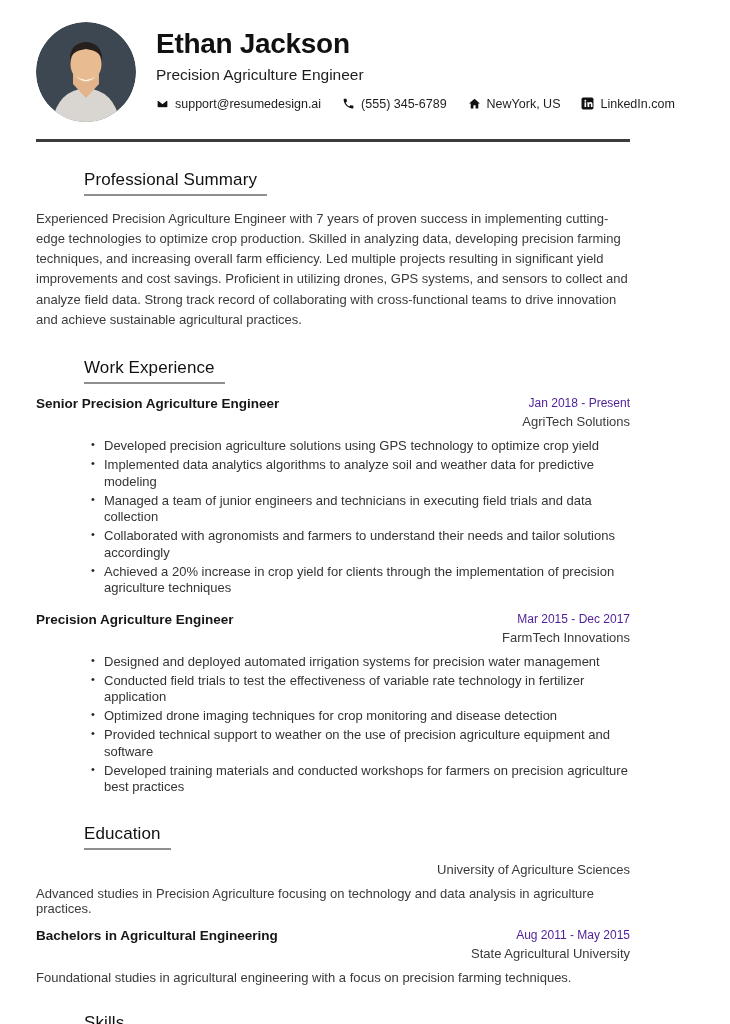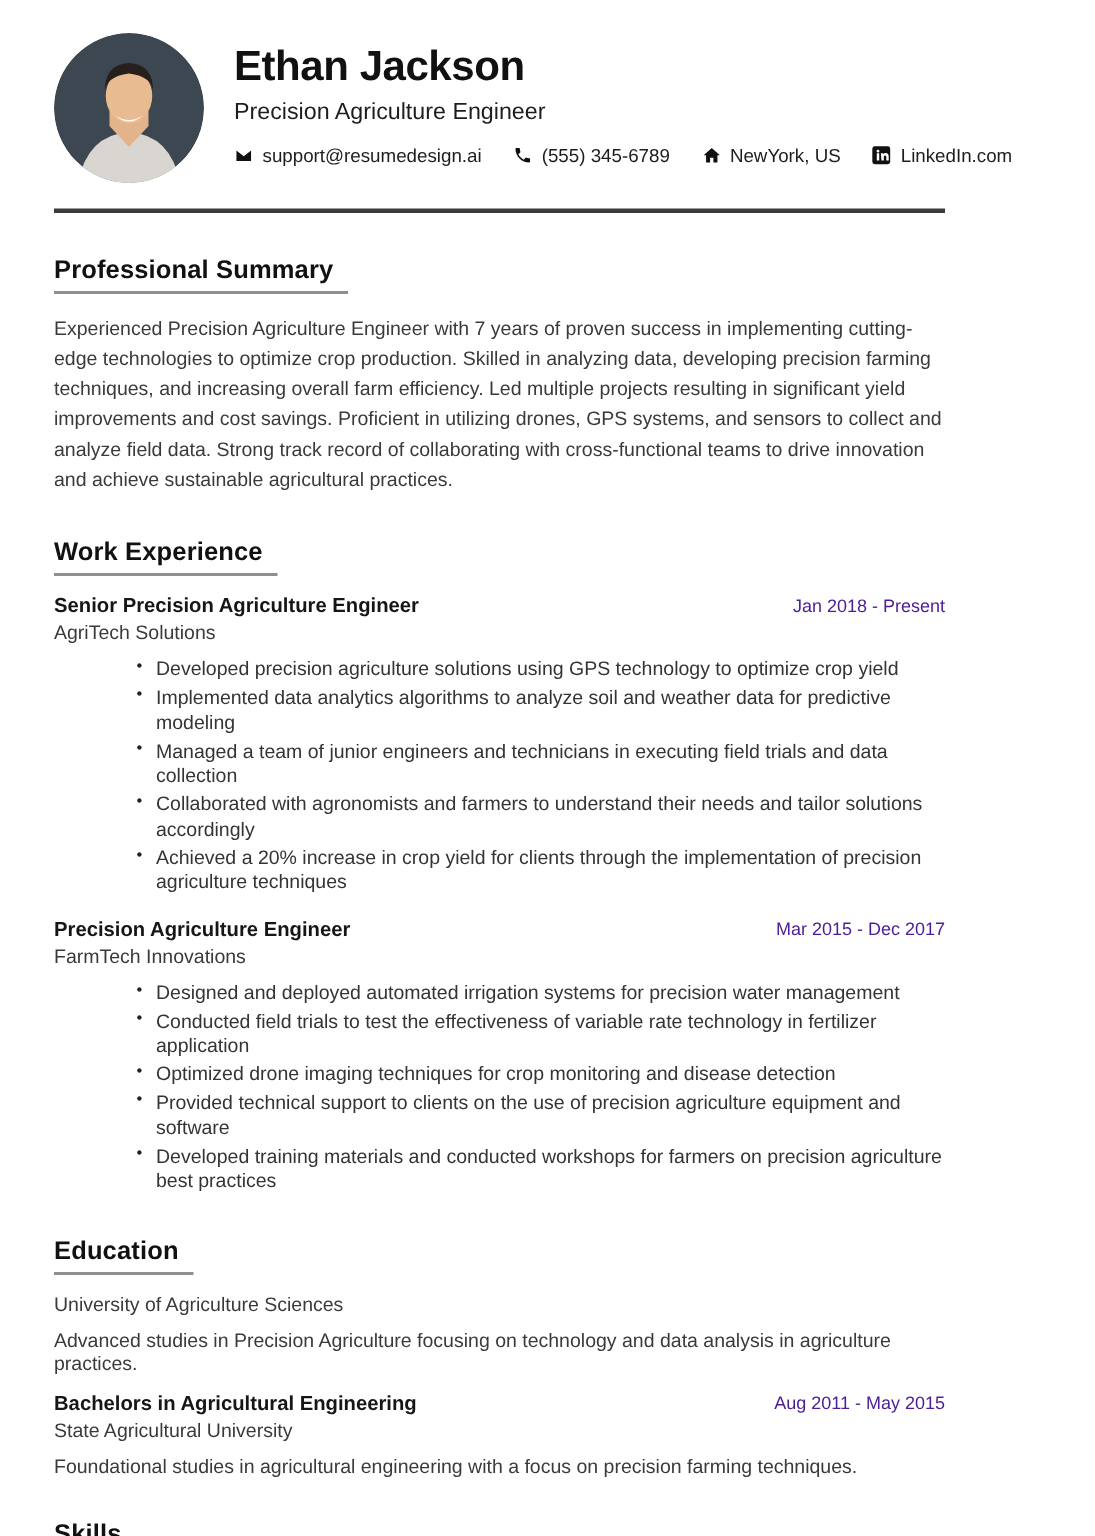--- a/index.html
+++ b/index.html
@@ -34,33 +34,33 @@
   .contact-row{display:flex;align-items:center;gap:21px;margin-top:13px;}
   .contact{display:flex;align-items:flex-start;gap:6px;font-size:12.5px;color:#1d1d1d;white-space:nowrap;}
   .cicon{display:inline-flex;width:13px;height:13px;align-items:center;justify-content:center;}
   .cicon svg{width:13px;height:13px;display:block;}
 
   .divider{height:2.5px;background:var(--divider);margin-top:17px;}
 
   
   section{margin-top:28px;}
   h2{
-    display:inline-block;font-size:17px;font-weight:bold;color:var(--dark);
-    padding:0 10px 4px 0;border-bottom:2px solid var(--rule);letter-spacing:0.1px;
+    display:inline-block;font-size:17px;font-weight:normal;color:var(--dark);
+    padding:0 10px 4px 0;border-bottom:2px solid var(--rule);letter-spacing:0.1px;margin-left:48px;
   }
   .section-body{margin-top:13px;}
   .summary-text{font-size:13px;line-height:1.56;color:#3a3a3a;}
 
   
   .job{margin-top:12px;}
   .job + .job{margin-top:15px;}
-  .row-head{display:flex;justify-content:space-between;align-items:center;}
+  .row-head{display:flex;justify-content:space-between;align-items:flex-start;}
   .entry-title{font-size:13.5px;font-weight:bold;color:#161616;}
   .dates{font-size:12px;color:#4c1d95;}
-  .company{font-size:13px;color:#3a3a3a;margin-top:3px;}
+  .company{font-size:13px;color:#3a3a3a;margin-top:3px;text-align:right;}
   ul.bullets{margin:9px 0 0 0;padding-left:24px;list-style:none;}
   ul.bullets li{
     font-size:13px;line-height:1.27;color:#343434;margin-bottom:2.5px;position:relative;margin-left:44px;
   }
   ul.bullets li::before{
     content:"•";position:absolute;left:-13px;top:0;font-size:11px;color:#222;
   }
 
   
   .degree{margin-top:12px;}
@@ -160,21 +160,21 @@
     <div class="job">
       <div class="row-head">
         <span class="entry-title">Precision Agriculture Engineer</span>
         <span class="dates">Mar 2015 - Dec 2017</span>
       </div>
       <div class="company">FarmTech Innovations</div>
       <ul class="bullets">
         <li>Designed and deployed automated irrigation systems for precision water management</li>
         <li>Conducted field trials to test the effectiveness of variable rate technology in fertilizer application</li>
         <li>Optimized drone imaging techniques for crop monitoring and disease detection</li>
-        <li>Provided technical support to clients on the use of precision agriculture equipment and software</li>
+        <li>Provided technical support to weather on the use of precision agriculture equipment and software</li>
         <li>Developed training materials and conducted workshops for farmers on precision agriculture best practices</li>
       </ul>
     </div>
   </section>
 
   <section>
     <h2>Education</h2>
     <div class="degree">
       <div class="company">University of Agriculture Sciences</div>
       <div class="degree-desc">Advanced studies in Precision Agriculture focusing on technology and data analysis in agriculture practices.</div>

